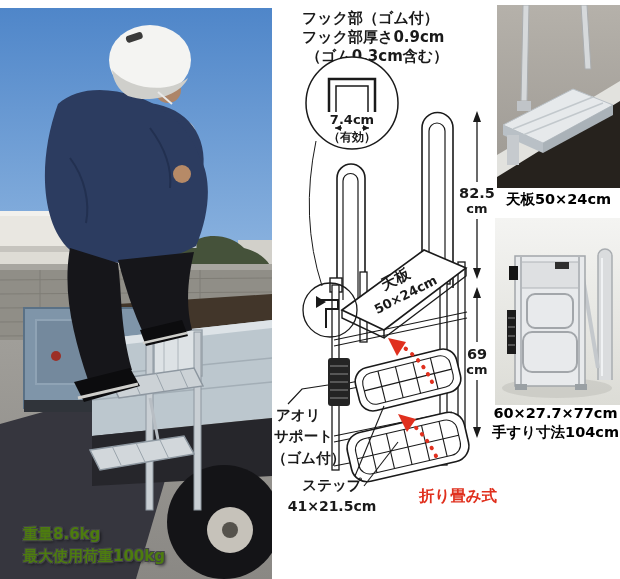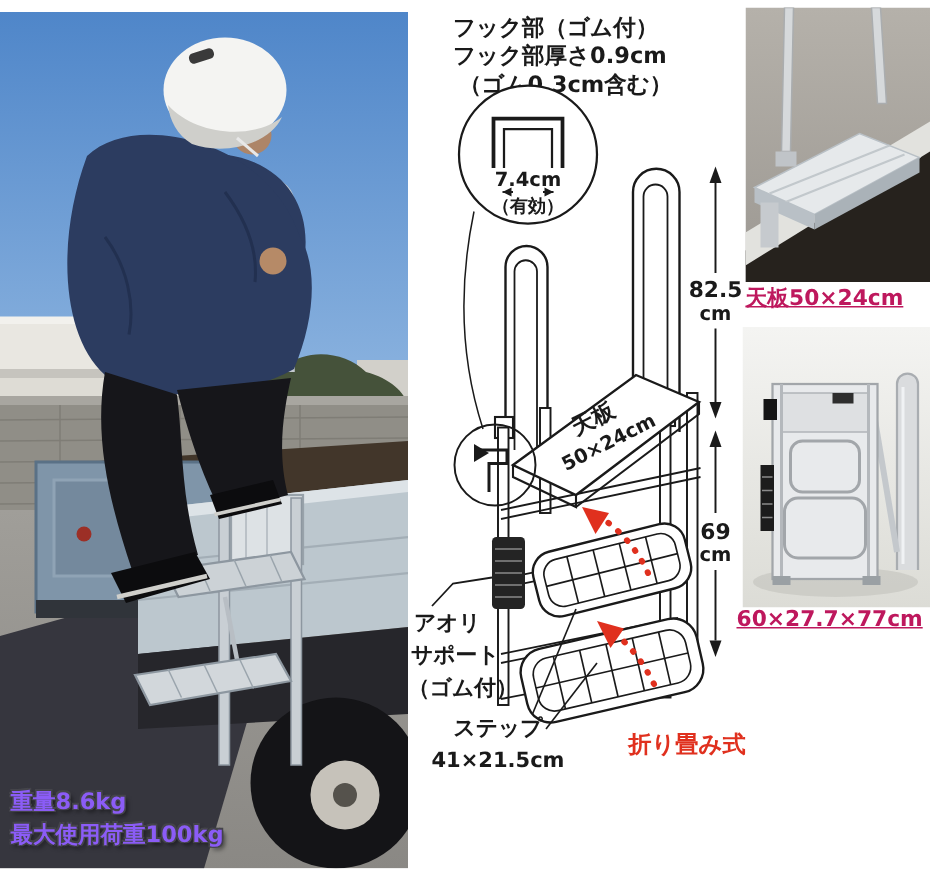--- a/index.html
+++ b/index.html
@@ -5,29 +5,29 @@
   * { margin:0; padding:0; box-sizing:border-box; }
   html,body { width:620px; height:579px; }
   body {
     position:relative;
     background:#ffffff;
     font-family:"DejaVu Sans","Liberation Sans",sans-serif;
     overflow:hidden;
   }
   .abs { position:absolute; }
   .photo-label {
-    position:absolute; left:7px;
-    color:#8b5cf6; font-weight:bold; font-size:15px; line-height:20px;
+    position:absolute; left:23px;
+    color:#4d7c0f; font-weight:bold; font-size:15px; line-height:20px;
     text-shadow:-1px -1px 0 #44444a, 1px -1px 0 #44444a, -1px 1px 0 #44444a,
                  1px 1px 0 #44444a, 2px 2px 3px rgba(0,0,0,.55);
     white-space:nowrap;
   }
   .caption {
-    position:absolute; font-weight:bold;
-    color:#be185d; white-space:nowrap;text-decoration:underline;
+    position:absolute; text-align:center; font-weight:bold;
+    color:#000000; white-space:nowrap;
   }
   .cap-line { font-size:14.5px; line-height:19px; font-weight:bold; }
   svg text { font-family:"DejaVu Sans","Liberation Sans",sans-serif; }
 </style>
 </head>
 <body>
 
 <div class="abs" style="left:0;top:8px;width:272px;height:571px;">
 <svg width="272" height="571" viewBox="0 0 272 571">
   <defs>
@@ -318,13 +318,14 @@
   <g stroke="#8a8a8a" stroke-width="1">
     <line x1="13" y1="100" x2="20" y2="100"></line>
         <line x1="13" y1="109" x2="20" y2="109"></line>
     <line x1="13" y1="118" x2="20" y2="118"></line>
         <line x1="13" y1="127" x2="20" y2="127"></line>
   </g>
 </svg>
 </div>
 <div class="caption" style="left:491px;top:404px;width:129px;">
   <div class="cap-line">60×27.7×77cm</div>
+  <div class="cap-line">手すり寸法104cm</div>
 </div>
 
 </body></html>

